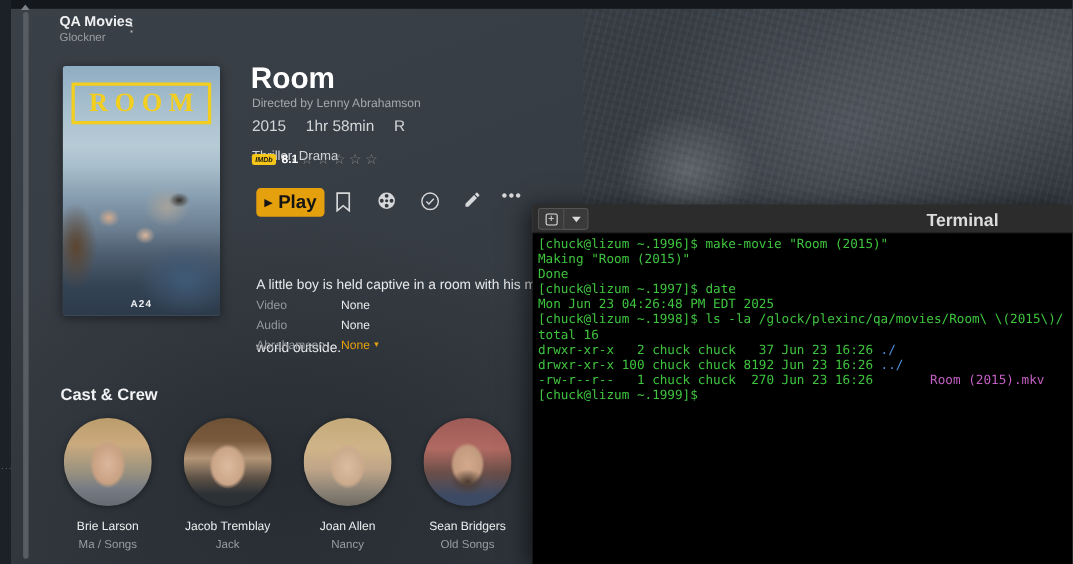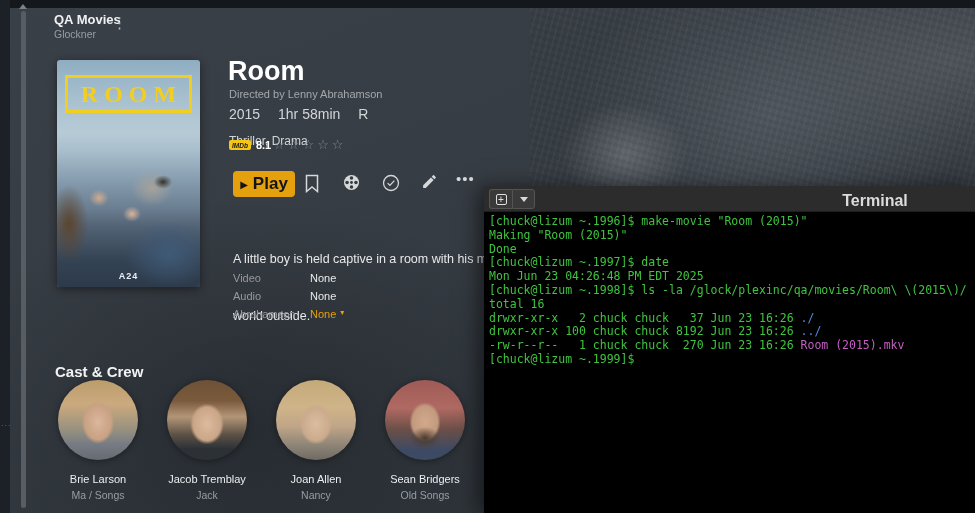--- a/index.html
+++ b/index.html
@@ -85,21 +85,21 @@
   .summary { position:absolute; left:233px; top:212px; font-size:12.5px; color:#e8e9ea; line-height:19px; white-space:pre; }
 
   .streams { position:absolute; left:233px; top:272px; font-size:11px; }
   .stream-row { height:18px; display:flex; }
   .stream-label { width:77px; color:#96999e; }
   .stream-value { color:#e8e9ea; }
   .stream-value.accent { color:#e5a00d; cursor:pointer; }
   .sub-caret { font-size:8px; color:#e5a00d; margin-left:4px; }
 
   
-  .cast-heading { position:absolute; left:55px; top:351px; font-size:15px; font-weight:bold; color:#f2f3f4;margin-top:12px; }
+  .cast-heading { position:absolute; left:55px; top:351px; font-size:15px; font-weight:bold; color:#f2f3f4; }
   .cast-row { position:absolute; left:53px; top:380px; display:flex; gap:19px; }
   .cast-card { width:90px; text-align:center; cursor:pointer; }
   .avatar { width:80px; height:80px; border-radius:50%; margin:0 auto; box-shadow:0 1px 6px rgba(0,0,0,.4); }
   .avatar-0 { background:
       radial-gradient(ellipse 24px 32px at 40px 42px, #dbb79c 0%, #c9a183 55%, rgba(201,161,131,0) 68%),
       linear-gradient(180deg,#bb9d6c 0%,#cbaa7e 30%,#98917f 62%,#777c84 80%,#666b73 100%); }
   .avatar-1 { background:
       radial-gradient(ellipse 25px 30px at 40px 44px, #dcbb9e 0%, #cba587 55%, rgba(203,165,135,0) 68%),
       linear-gradient(180deg,#6e5136 0%,#7a5a3c 26%,#b39577 46%,#5e5246 68%,#2c3136 86%); }
   .avatar-2 { background:
@@ -125,21 +125,21 @@
     display:grid; place-items:center; font-size:10px; line-height:9px; color:#e0e0e0; }
   .caret-down { width:0; height:0; border-left:4px solid transparent; border-right:4px solid transparent;
     border-top:5px solid #d9d9d9; }
   .term-title { position:absolute; left:391px; top:6px; transform:translateX(-50%);
     font-size:16px; font-weight:bold; color:#dcdcdc; }
   .term-body { position:absolute; left:0; right:0; top:26px; bottom:0; background:#000000;
     padding:3px 0 0 5px; font-family:"DejaVu Sans Mono", monospace;
     font-size:11.5px; line-height:13.8px; white-space:pre; overflow:hidden; cursor:text; }
   .t-green { color:#3fc43f; }
   .t-blue { color:#4f8dd8; }
-  .t-magenta { color:#c25fc2; }
+  .t-magenta { color:#c25fc2;margin-left:45px; }
 </style>
 </head>
 <body>
 
 <div class="bg"></div>
 <div class="knit"></div>
 <div class="top-strip"></div>
 <div class="left-strip"></div>
 <div class="left-dots">...</div>
 <div class="scroll-arrow"></div>

